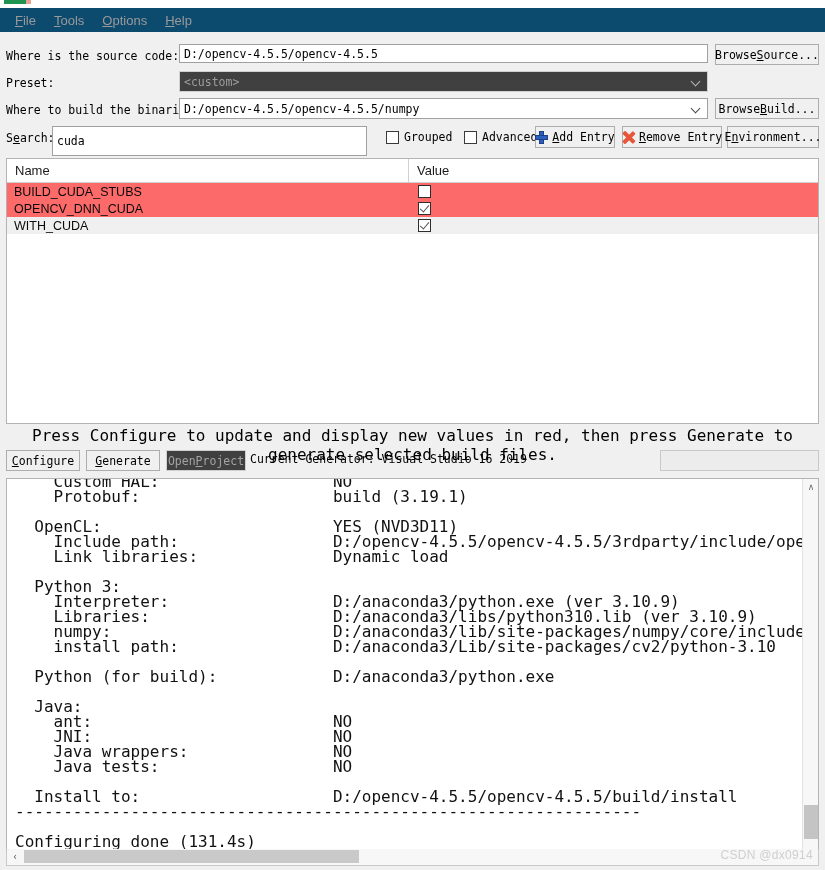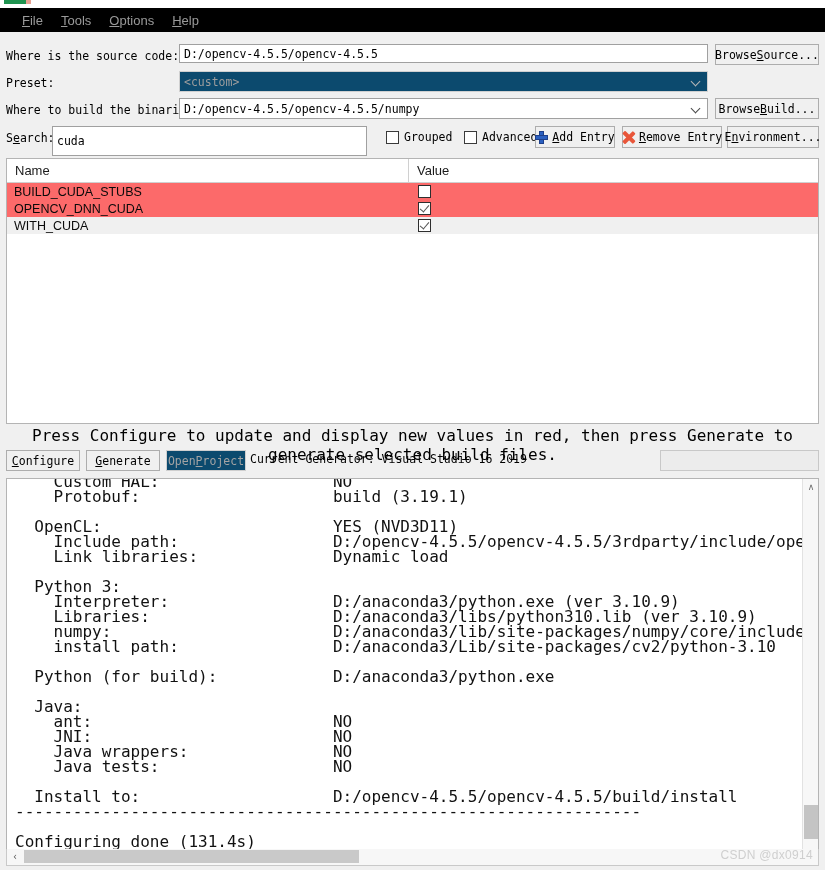--- a/index.html
+++ b/index.html
@@ -40,24 +40,24 @@
     left: 26px; top: 0px;
     width: 5px; height: 4px;
     background: #e8a193;
   }
 
   
   .menubar {
     position: absolute;
     left: 0; top: 8px;
     width: 825px; height: 24px;
-    background: #000000;
-    display: flex;
-    align-items: center;
-    padding-left: 13px;
+    background: #0c4a6e;
+    display: flex;
+    align-items: center;
+    padding-left: 6px;
     box-sizing: border-box;
   }
   .menu-item {
     font-family: "Liberation Sans", sans-serif;
     font-size: 13px;
     color: #9a9a9a;
     padding: 2px 9px;
     cursor: default;
     white-space: nowrap;
   }
@@ -88,21 +88,21 @@
     font-family: "DejaVu Sans Mono", monospace;
     font-size: 11.5px;
     color: #000;
     padding: 0 4px;
     display: flex;
     align-items: center;
     overflow: hidden;
     white-space: nowrap;
   }
   .tbox.disabled {
-    background: #0c4a6e;
+    background: #404040;
     border: 1px solid #d0d0d0;
     color: #9d9d9d;
   }
   .combo-arrow {
     position: absolute;
     right: 6px;
     top: 50%;
     width: 9px; height: 9px;
     margin-top: -5px;
     pointer-events: none;
@@ -129,21 +129,21 @@
     font-family: "DejaVu Sans Mono", monospace;
     font-size: 11.5px;
     color: #000;
     display: flex;
     align-items: center;
     justify-content: center;
     white-space: nowrap;
     cursor: default;
   }
   .btn .mn { text-decoration: underline; }
-  .btn.disabled { color: #a3a3a3; background: #0c4a6e; border-color: #cfcfcf; }
+  .btn.disabled { color: #a3a3a3; background: #404040; border-color: #cfcfcf; }
 
   
   .cbrow {
     position: absolute;
     display: flex;
     align-items: center;
     gap: 5px;
     font-family: "DejaVu Sans Mono", monospace;
     font-size: 11.5px;
   }

